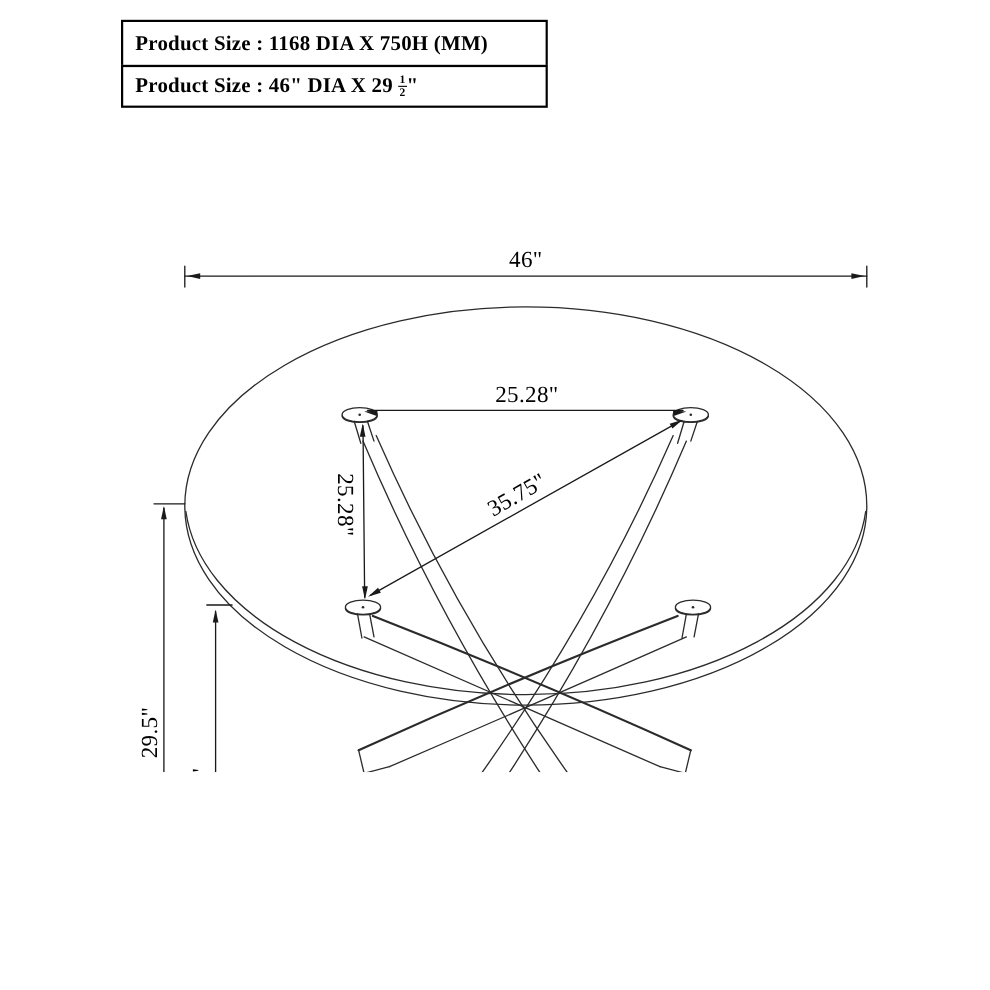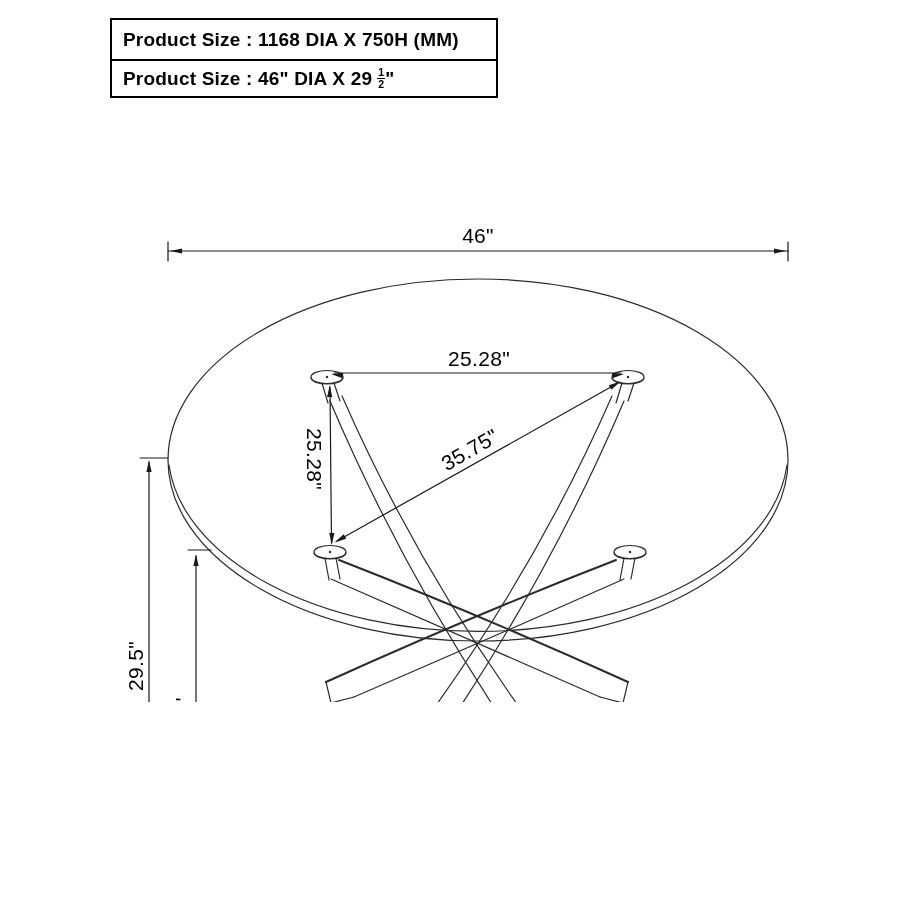--- a/index.html
+++ b/index.html
@@ -1,18 +1,18 @@
 <!DOCTYPE html>
 <html><head>
 <meta charset="utf-8">
 <style>
   html,body{margin:0;padding:0;background:#ffffff;}
   #canvas{
     position:relative;width:900px;height:702px;background:#ffffff;
-    font-family:Liberation Sans, sans-serif;overflow:hidden;
+    font-family:Liberation Serif, serif;overflow:hidden;
   }
   #drawing{position:absolute;left:0;top:0;}
   
   .title-block{position:absolute;left:110px;top:18px;width:388px;}
   .title-row{
     box-sizing:border-box;border:2px solid #000;background:#fff;
     display:flex;align-items:center;padding-left:11px;
     font-weight:bold;font-size:19px;color:#000;letter-spacing:.2px;
     white-space:pre;
   }

